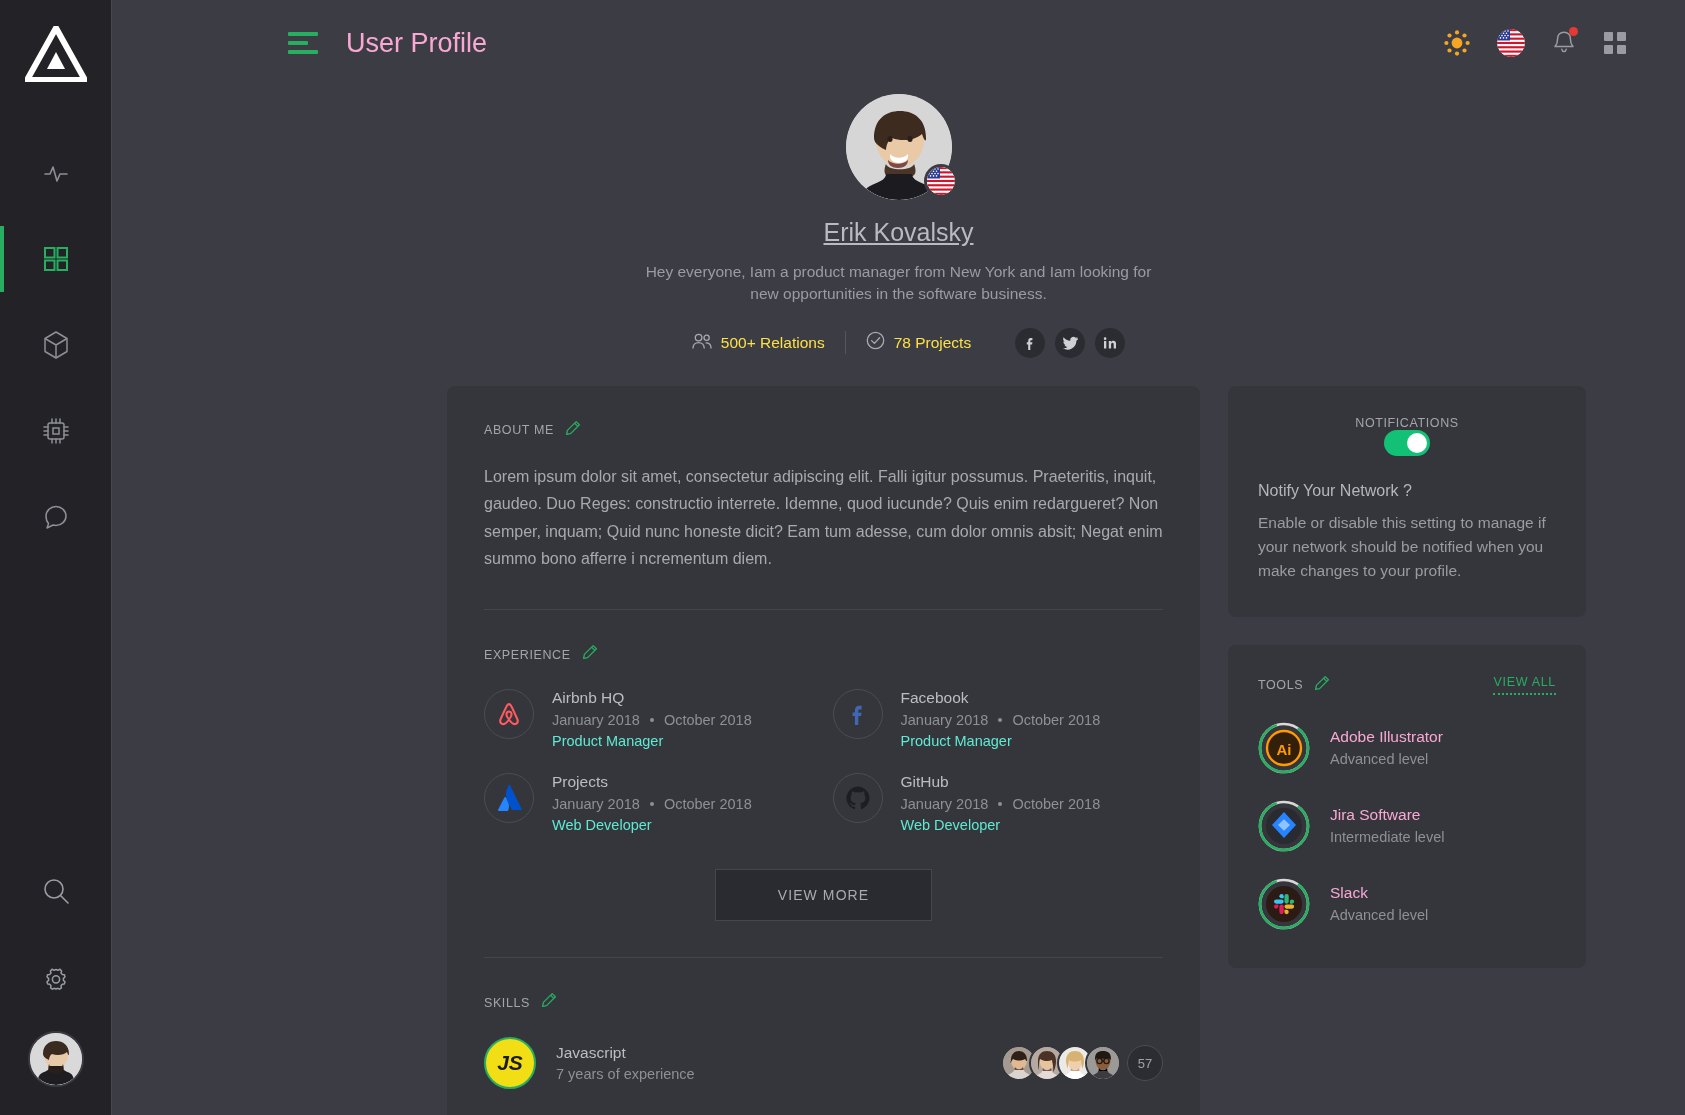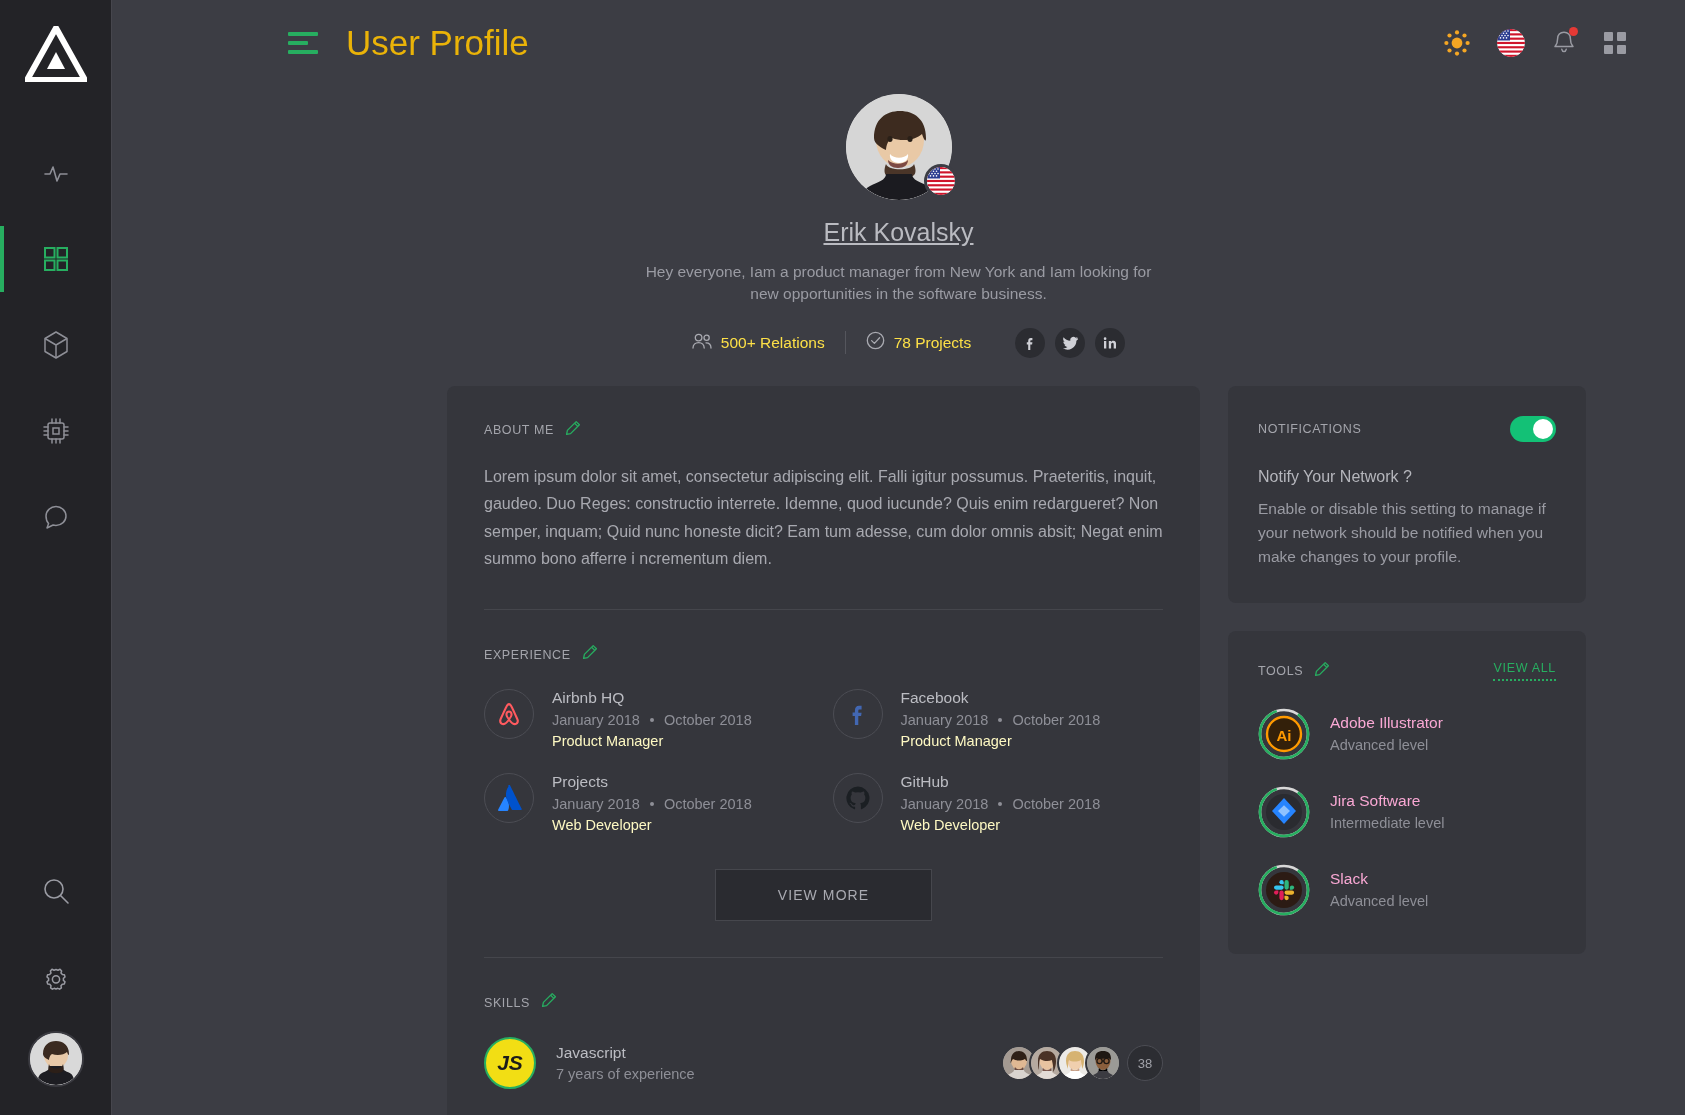--- a/index.html
+++ b/index.html
@@ -44,21 +44,21 @@
   .main { flex: 1; height: 1115px; background: #3c3d44;
           position: relative; overflow: hidden; }
 
   .topbar { height: 86px; display: flex; align-items: center;
             padding: 0 58px 0 176px; }
   .burger { display: flex; flex-direction: column; gap: 5px; cursor: pointer; }
   .burger span { display: block; height: 4px; background: #27ae60; border-radius: 1px; }
   .burger span:nth-child(1) { width: 30px; }
   .burger span:nth-child(2) { width: 20px; }
   .burger span:nth-child(3) { width: 30px; }
-  .page-title { margin-left: 28px; font-size: 35px; color: #eab308; font-weight: 400; }
+  .page-title { margin-left: 28px; font-size: 27px; color: #f9a8d4; font-weight: 400; }
   .topbar-right { margin-left: auto; display: flex; align-items: center; gap: 26px; }
   .ticon { cursor: pointer; display: flex; align-items: center; justify-content: center;
            position: relative; }
   .flag-circle {
     width: 27px; height: 27px; border-radius: 50%; overflow: hidden; position: relative;
     flex: 0 0 auto;
   }
   .bell-dot { position: absolute; top: -2px; right: -1px; width: 9px; height: 9px;
               border-radius: 50%; background: #e53935; }
 
@@ -102,21 +102,21 @@
   .exp-grid { margin-top: 24px; display: grid; grid-template-columns: 1fr 1fr;
               row-gap: 24px; column-gap: 18px; }
   .exp-item { display: flex; gap: 18px; align-items: flex-start; }
   .exp-logo { width: 50px; height: 50px; flex: 0 0 50px; border-radius: 50%;
               border: 1px solid #4c4d54; display: flex; align-items: center;
               justify-content: center; background: #35363c; overflow: hidden; }
   .exp-name { font-size: 15.5px; color: #bcbdc3; }
   .exp-dates { margin-top: 5px; font-size: 14.5px; color: #8e8f97;
                display: flex; align-items: center; gap: 10px; }
   .exp-dot { width: 4px; height: 4px; border-radius: 50%; background: #8e8f97; display: inline-block; }
-  .exp-role { margin-top: 5px; font-size: 14.5px; color: #fef9c3; }
+  .exp-role { margin-top: 5px; font-size: 14.5px; color: #5eead4; }
 
   .viewmore-wrap { display: flex; justify-content: center; margin-top: 36px; }
   .viewmore { background: #2a2b30; border: 1px solid #46474d; color: #a9aab1;
               font-size: 14px; letter-spacing: 1.1px; padding: 17px 62px;
               cursor: pointer; font-family: inherit; }
 
   .skills-head { margin-top: 34px; }
   .skill-row { margin-top: 24px; display: flex; align-items: center; }
   .skill-badge { width: 52px; height: 52px; border-radius: 50%; background: #f2de14;
                  border: 2px solid #27ae60; display: flex; align-items: center;
@@ -129,21 +129,21 @@
   .person { width: 36px; height: 36px; border-radius: 50%; overflow: hidden;
             border: 2px solid #35363c; margin-left: -8px; background: #9d9d9d; }
   .person:first-child { margin-left: 0; }
   .person-more { width: 36px; height: 36px; border-radius: 50%; background: #2c2d32;
                  border: 1px solid #4c4d54; color: #a0a1a8; font-size: 13px;
                  display: flex; align-items: center; justify-content: center;
                  margin-left: 6px; cursor: pointer; }
 
   
   .card-right { padding: 30px 30px 34px; }
-  .notif-head { display: flex; align-items: center; justify-content: space-between; }
+  .notif-head { display: flex; align-items: center; justify-content: space-between; flex-direction: column; }
   .toggle { width: 46px; height: 26px; border-radius: 14px; background: #13c176;
             position: relative; cursor: pointer; }
   .toggle .knob { position: absolute; top: 3px; right: 3px; width: 20px; height: 20px;
                   border-radius: 50%; background: #fff; }
   .notif-q { margin-top: 26px; font-size: 16px; color: #b5b6bc; }
   .notif-d { margin-top: 11px; font-size: 15.5px; line-height: 1.55; color: #9a9ba3; }
 
   .tools-card { margin-top: 28px; padding: 30px 30px 38px; }
   .tools-head { display: flex; align-items: center; justify-content: space-between; }
   .view-all { color: #27ae60; font-size: 12.5px; letter-spacing: 0.7px;
@@ -640,21 +640,21 @@
                       <g fill="none" stroke="#1f1813" stroke-width="1.3">
                         <circle cx="12.5" cy="14" r="2.6"></circle>
                         <circle cx="19.5" cy="14" r="2.6"></circle>
                         <line x1="15.1" y1="14" x2="16.9" y2="14"></line>
                       </g>
                       <path d="M12 21c2 3 6 3 8 0 1 3 0 5-4 5s-5-2-4-5z" fill="#elements"></path>
                       <path d="M11 24c0 4-9 3-9 10h28c0-7-9-6-9-10z" fill="#3b3b41"></path>
                     </g>
                   </svg>
               </div>
-              <div class="person-more">38</div>
+              <div class="person-more">57</div>
             </div>
           </div>
 
         </div>
       </div>
 
       <div class="col-right">
 
         <div class="card card-right">
           <div class="notif-head">

